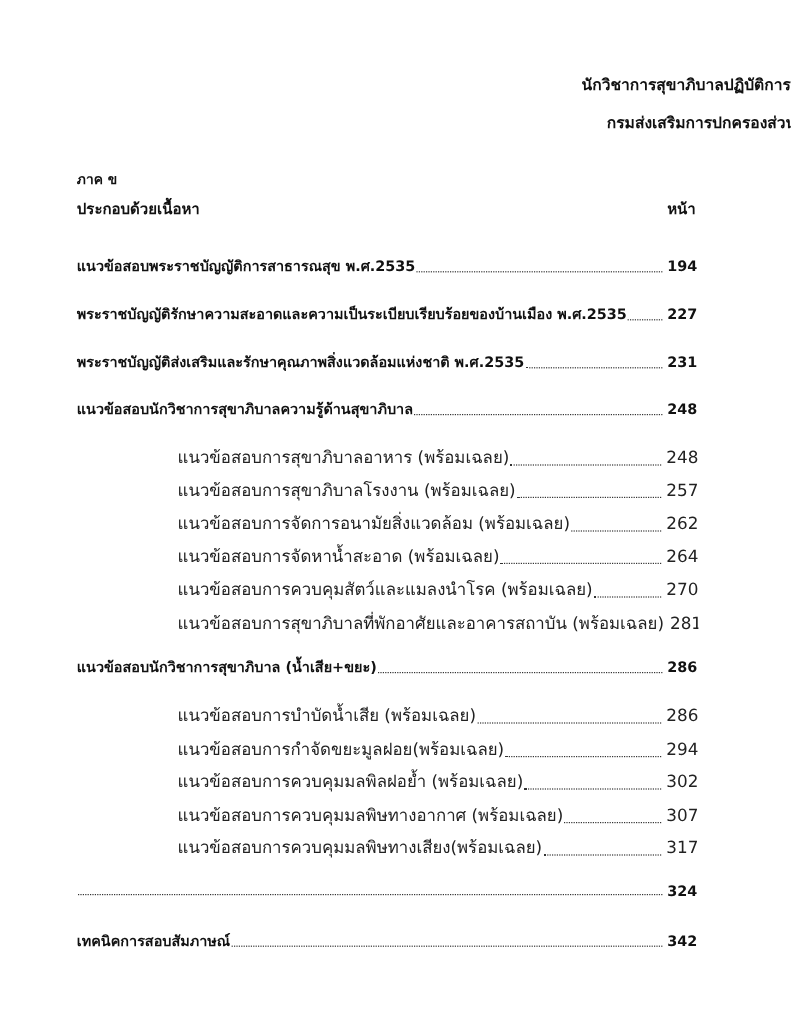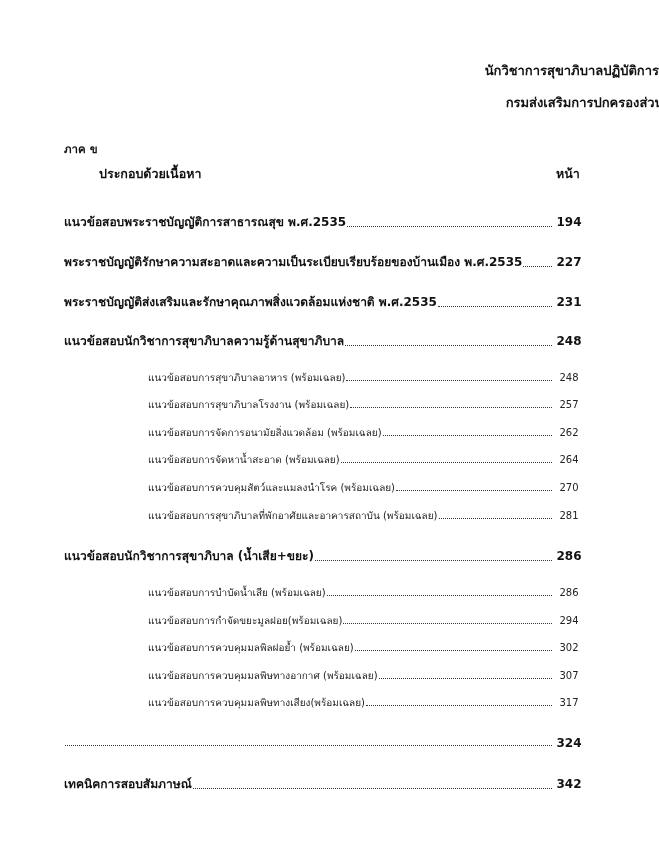--- a/index.html
+++ b/index.html
@@ -9,34 +9,34 @@
       color: #111111;
     }
     .title {
       position: absolute; left: 0; width: 659px; text-align: right;
       font-size: 13px; font-weight: bold;
     }
     .t1 { top: 60px; }
     .t2 { top: 92px; margin-left: 44px; }
     .lbl { position: absolute; left: 64px; font-size: 11.5px; font-weight: bold; }
     .part { top: 140px; }
-    .consist { top: 164px; font-size: 12.5px; margin-left: 35px; }
+    .consist { top: 164px; font-size: 12.5px; }
     .pagehdr { position: absolute; left: 556px; top: 164px; font-size: 12.5px; font-weight: bold; text-align: right; }
 
     .row {
       position: absolute; display: flex; align-items: baseline; white-space: nowrap; overflow: hidden;
     }
     .row .text { flex: 0 0 auto; }
     .row .leader {
       flex: 1 1 auto; overflow: hidden; margin: 0 4px 0 1px;
       border-bottom: 1.2px dotted #333; height: 1px; align-self: flex-end; margin-bottom: 4px;
     }
-    .row .page { flex: 0 0 auto; text-align: center; min-width: 26px; }
+    .row .page { flex: 0 0 auto; text-align: left; min-width: 26px; }
     .main { left: 64px; width: 518px; font-size: 12px; font-weight: bold; }
-    .sub  { left: 148px; width: 434px; font-size: 10px; font-weight: normal; color: #222; }
+    .sub  { left: 148px; width: 434px; font-size: 14px; font-weight: normal; color: #222; }
   </style>
 </head>
 <body>
 
 <div>
   <div class="title t1">นักวิชาการสุขาภิบาลปฏิบัติการ</div>
   <div class="title t2">กรมส่งเสริมการปกครองส่วนท้องถิ่น</div>
 
   <div class="lbl part">ภาค ข</div>
   <div class="lbl consist">ประกอบด้วยเนื้อหา</div>

